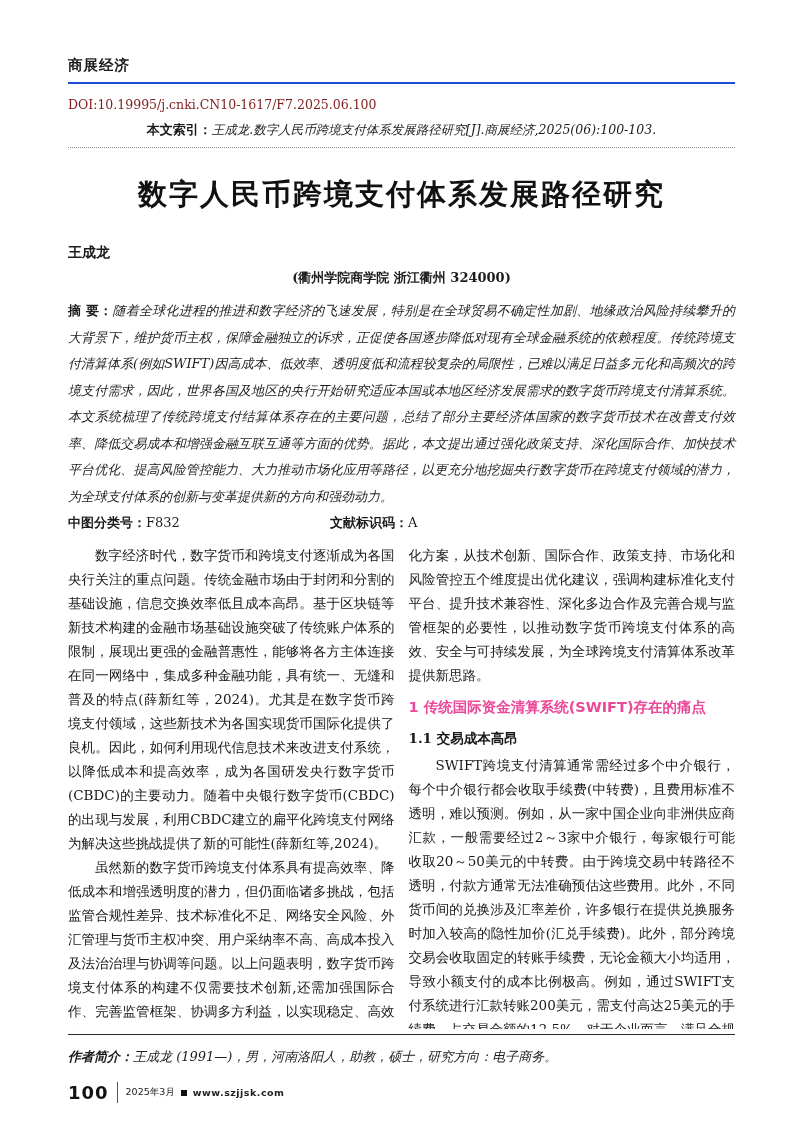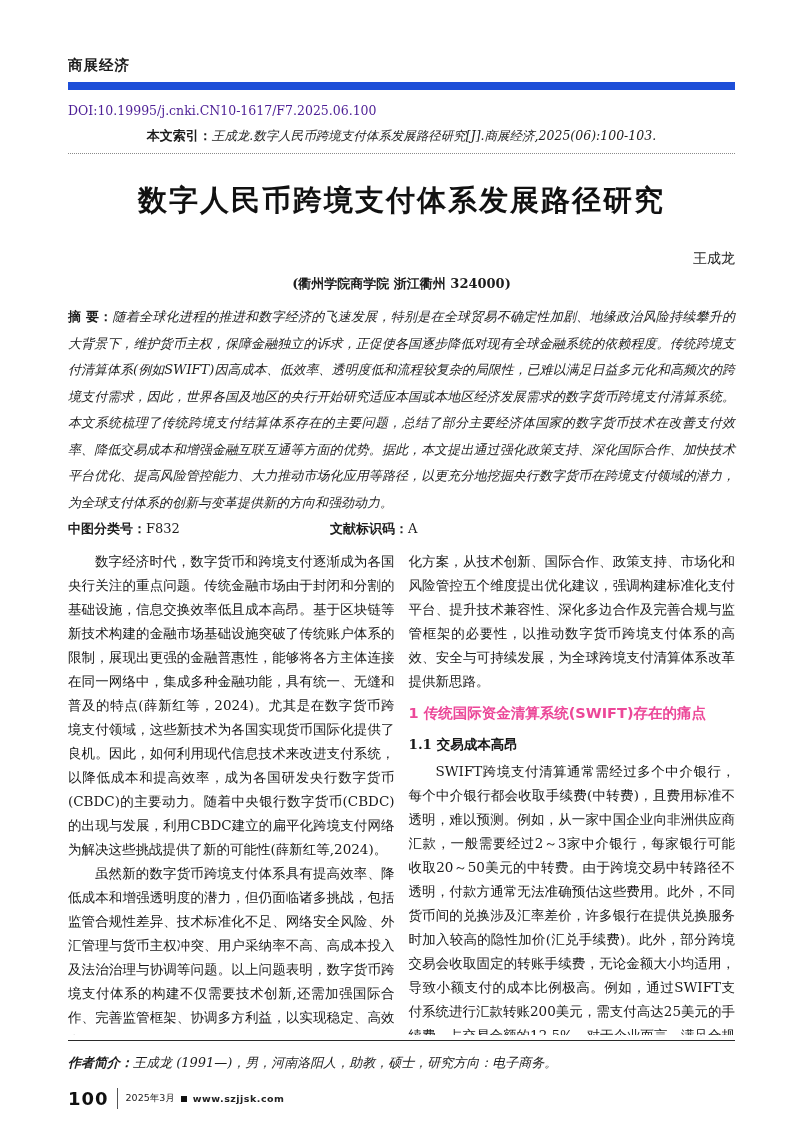--- a/index.html
+++ b/index.html
@@ -13,39 +13,39 @@
     font-family: "DejaVu Serif", serif;
     overflow: hidden;
   }
   .content { padding: 56px 64px 0 68px; }
 
   
   .journal-head {
     font-family: "DejaVu Sans", sans-serif;
     font-weight: bold; font-size: 14.5px; letter-spacing: 1px;
     color: #1b1b1b;
-    border-bottom: 8px solid #1d4ed8;
+    border-bottom: 2px solid #1d4ed8;
     padding-bottom: 7px;
   }
-  .doi-line { margin-top: 13px; font-size: 12.5px; color: #4c1d95; }
+  .doi-line { margin-top: 13px; font-size: 12.5px; color: #7f1d1d; }
   .index-line {
     margin-top: 9px; padding-bottom: 8px;
     border-bottom: 1.5px dotted #8a8a8a;
     font-size: 12.5px;
     text-align: center;
   }
   .index-line .lbl { font-family: "DejaVu Sans", sans-serif; font-weight: bold; font-size: 13px; }
   .kai { font-style: italic; }
 
   
   .art-title {
     margin-top: 27px; text-align: center;
     font-size: 29px; font-weight: bold; letter-spacing: 2px; color: #111;
   }
-  .art-author { margin-top: 29px; text-align: right; font-size: 14px; font-weight: normal; }
+  .art-author { margin-top: 29px; text-align: left; font-size: 14px; font-weight: bold; }
   .art-affil  { margin-top: 7px;  text-align: center; font-size: 13px; font-weight: bold; }
 
   
   .abstract {
     margin-top: 11px; font-size: 13px; line-height: 26.5px;
     text-align: justify; text-justify: inter-ideograph;
   }
   .abstract .lbl, .kw-line .lbl, .clc .lbl {
     font-family: "DejaVu Sans", sans-serif; font-weight: bold; font-style: normal; font-size: 13px;
   }

